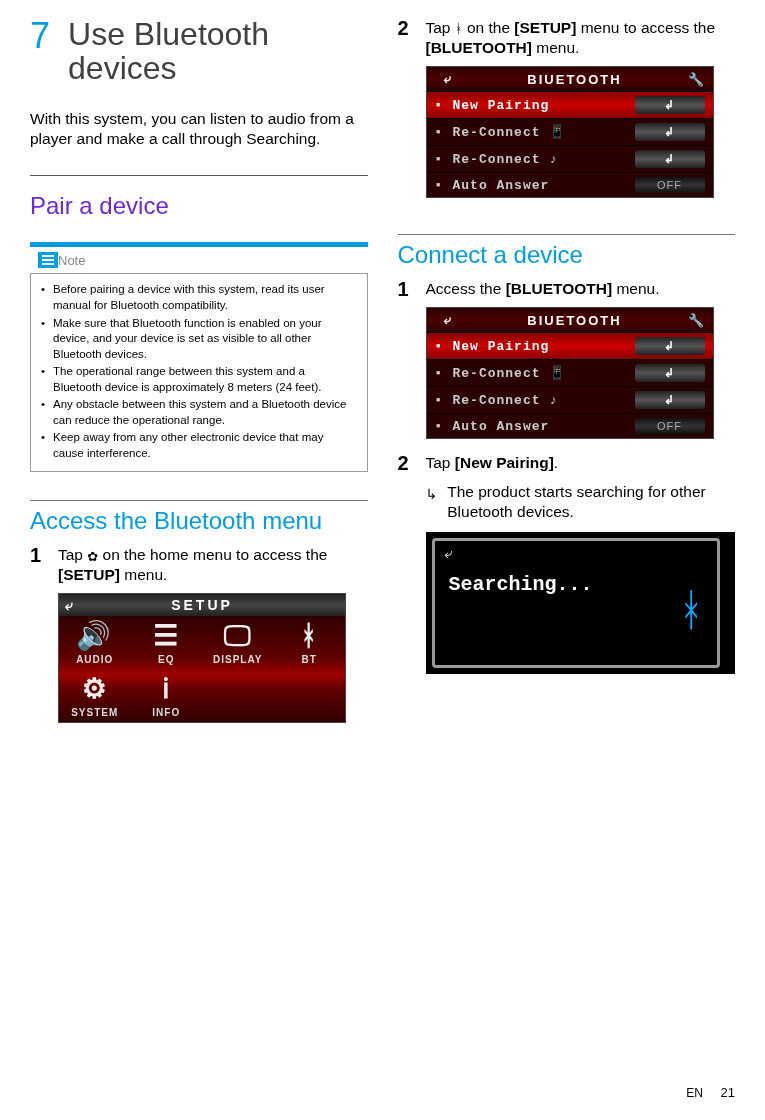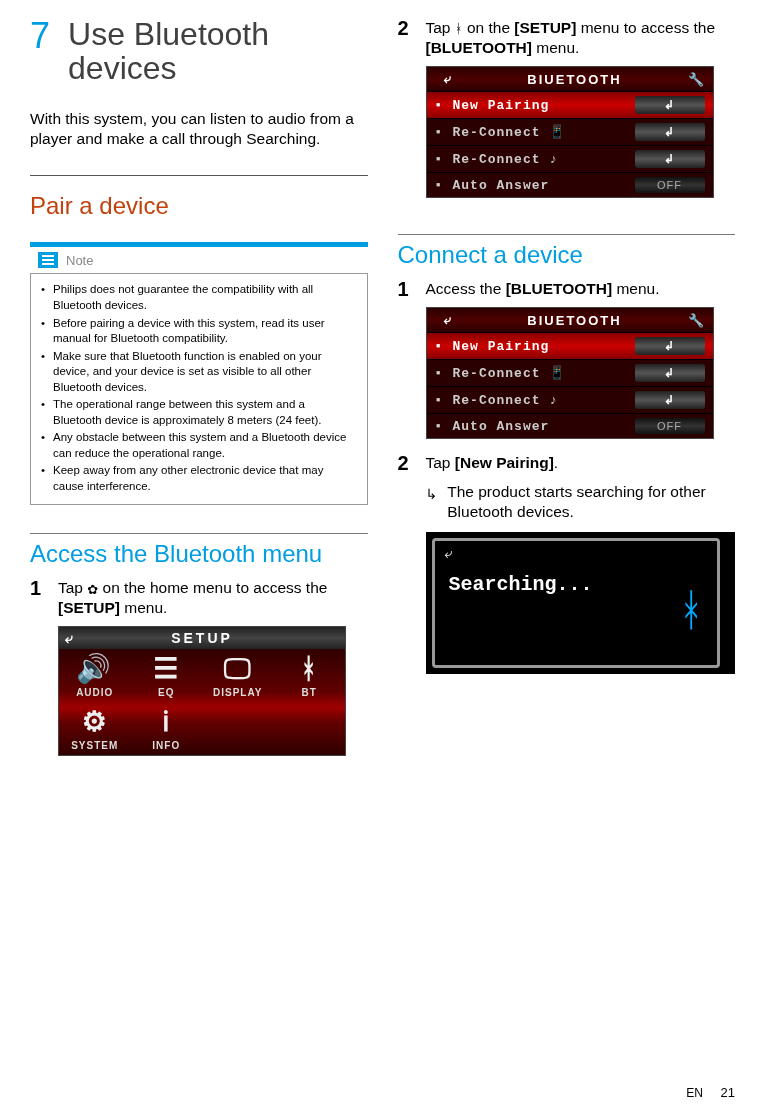--- a/index.html
+++ b/index.html
@@ -44,38 +44,38 @@
     line-height: 1.3;
     margin-bottom: 26px;
   }
   .hr {
     border: none;
     border-top: 1.5px solid #555;
     margin: 0 0 6px 0;
   }
   .h2 {
     font-size: 24px;
-    color: #c2410c;
+    color: #6d28d9;
     font-weight: 300;
     margin: 16px 0 22px 0;
   }
   .h3 {
     font-size: 24px;
     color: #009ee0;
     font-weight: 400;
     margin: 0 0 10px 0;
   }
   .note-block {
     break-inside: avoid;
     margin-bottom: 28px;
   }
   .note-head {
     display: flex;
     align-items: center;
-    gap: 8px;
+    gap: 0;
     padding: 5px 8px;
   }
   .note-bar {
     height: 5px;
     background: #009ee0;
   }
   .note-icon {
     width: 20px;
     height: 16px;
     background: #009ee0;
@@ -319,21 +319,20 @@
   <div class="h2">Pair a device</div>
 
   <div class="note-block">
     <div class="note-bar"></div>
     <div class="note-head">
       <span class="note-icon"></span>
       <span class="note-label">Note</span>
     </div>
     <div class="note-body">
       <ul>
-        <li>Philips does not guarantee the compatibility with all Bluetooth devices.</li>
         <li>Before pairing a device with this system, read its user manual for Bluetooth compatibility.</li>
         <li>Make sure that Bluetooth function is enabled on your device, and your device is set as visible to all other Bluetooth devices.</li>
         <li>The operational range between this system and a Bluetooth device is approximately 8 meters (24 feet).</li>
         <li>Any obstacle between this system and a Bluetooth device can reduce the operational range.</li>
         <li>Keep away from any other electronic device that may cause interference.</li>
       </ul>
     </div>
   </div>
 
   <hr class="hr-light">

